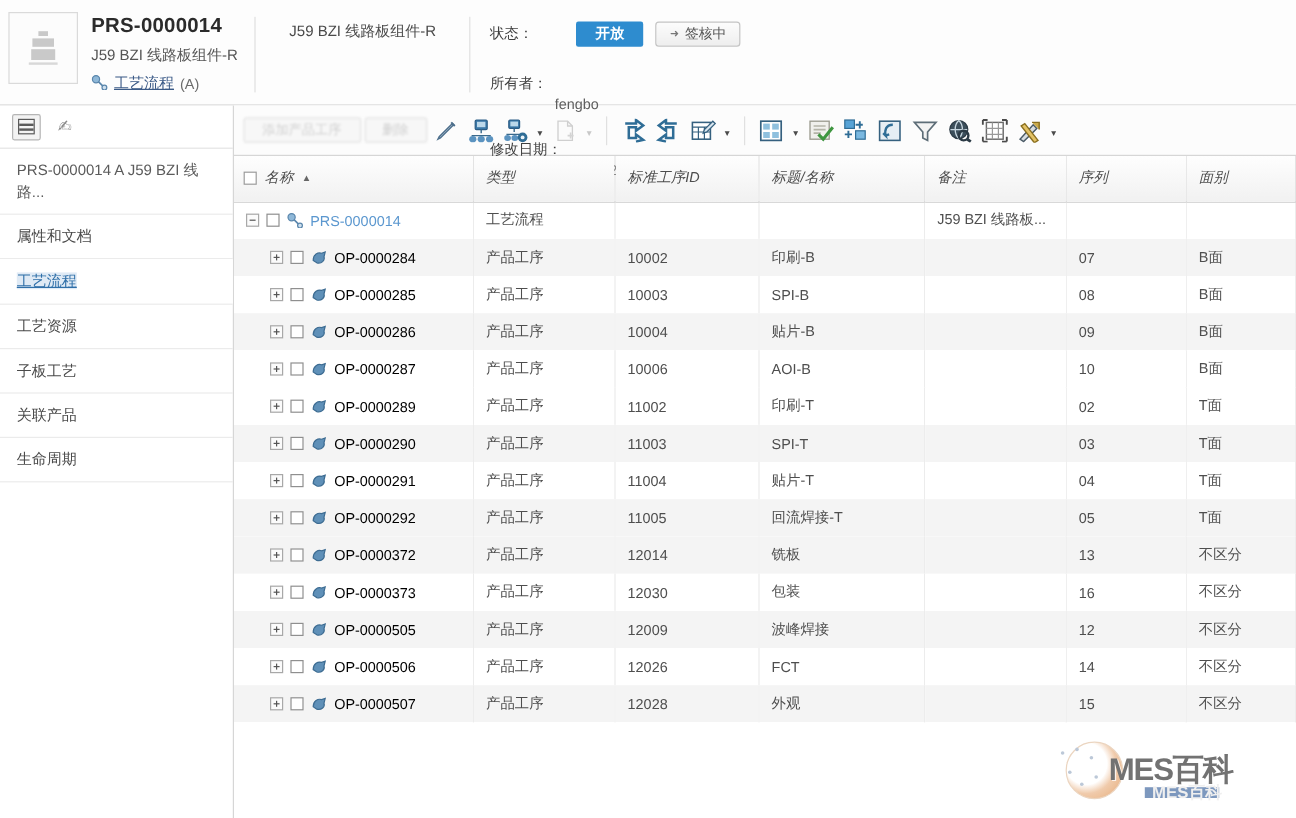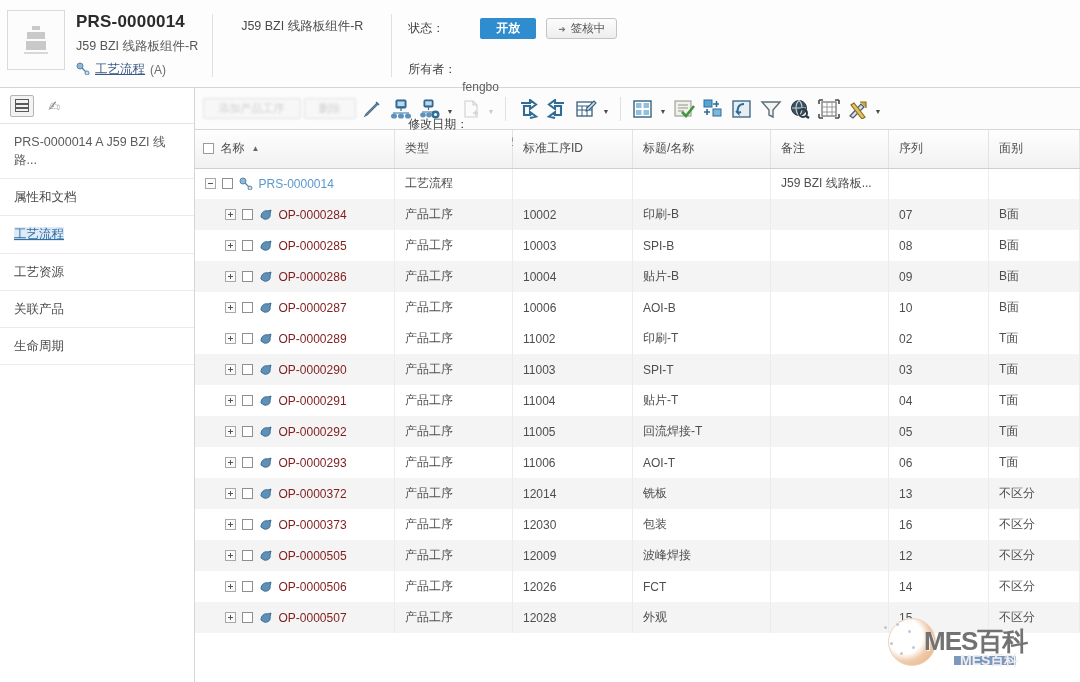--- a/index.html
+++ b/index.html
@@ -157,20 +157,21 @@
     background: linear-gradient(#fefefe,#f1f1f1);
     border-bottom: 1px solid #cfcfcf;
     border-right: 1px solid #e3e3e3;
     text-align: left;
     font-weight: normal;
     font-size: 12px;
     color: #4d4d4d;
     height: 38px;
     padding: 0 10px;
     filter: blur(0.3px);
+    font-style: italic;
   }
   table.grid th.c-name { padding-left: 8px; }
   .th-inner { display: flex; align-items: center; gap: 7px; }
   .hdr-check {
     width: 11px; height: 11px; border: 1px solid #9b9b9b; background: #fff;
     display: inline-block;
   }
   .sort-arrow { font-size: 8px; color: #666; }
 
   table.grid td {
@@ -200,21 +201,21 @@
   }
   .expander.plus:after {
     content: ""; position: absolute; top: 2px; bottom: 2px; left: 4px;
     width: 1px; background: #555;
   }
   .row-check {
     width: 11px; height: 11px; border: 1px solid #8f8f8f; background: #fff;
     flex: 0 0 auto;
   }
   .row-ico { width: 14px; height: 13px; flex: 0 0 auto; }
-  .id-link { color: #7f1d1d; }
+  .id-link { color: #000000; }
   .id-link.root { color: #5b97cf; }
   .num-link { color: #3f78ad; }
 
   
   .watermark {
     position: absolute; right: 10px; bottom: 8px;
     width: 190px; height: 62px;
     pointer-events: none;
     opacity: .95;
   }
@@ -312,20 +313,21 @@
           </span>
         <span class="side-btn">
             <span class="ic-hand">✍</span>
           </span>
       </div>
       <div class="side-list">
         <div class="side-item head"><span>PRS-0000014 A J59 BZI 线路...</span></div>
         <div class="side-item"><span>属性和文档</span></div>
         <div class="side-item selected"><span class="sel-text">工艺流程</span></div>
         <div class="side-item"><span>工艺资源</span></div>
+        <div class="side-item"><span>子板工艺</span></div>
         <div class="side-item"><span>关联产品</span></div>
         <div class="side-item"><span>生命周期</span></div>
       </div>
     </div>
 
     <div class="main">
 
       <div class="toolbar">
         <div class="tb-disabled w1">添加产品工序</div>
         <div class="tb-disabled w2">删除</div>
@@ -669,39 +671,20 @@
                   </span>
                 </td>
               <td>产品工序</td>
               <td class="num-link">11005</td>
               <td>回流焊接-T</td>
               <td></td>
               <td>05</td>
               <td>T面</td>
             </tr>
 
-            <tr class="r-odd">
-              <td class="c-name">
-                  <span class="name-cell">
-                    <span class="indent"></span>
-                    <span class="expander plus"></span>
-                    <span class="row-check"></span>
-                    <span class="row-ico"><svg width="14" height="13" viewBox="0 0 14 13">
-                        <path d="M2 9 C2 4 6 2 9 3 L12 2 L11 6 C12 9 9 12 5 11 Z" fill="#5f90b8" stroke="#3d6c92"></path>
-                      </svg></span>
-                    <span class="id-link">OP-0000293</span>
-                  </span>
-                </td>
-              <td>产品工序</td>
-              <td class="num-link">11006</td>
-              <td>AOI-T</td>
-              <td></td>
-              <td>06</td>
-              <td>T面</td>
-            </tr>
 
             <tr class="r-even">
               <td class="c-name">
                   <span class="name-cell">
                     <span class="indent"></span>
                     <span class="expander plus"></span>
                     <span class="row-check"></span>
                     <span class="row-ico"><svg width="14" height="13" viewBox="0 0 14 13">
                         <path d="M2 9 C2 4 6 2 9 3 L12 2 L11 6 C12 9 9 12 5 11 Z" fill="#5f90b8" stroke="#3d6c92"></path>
                       </svg></span>

